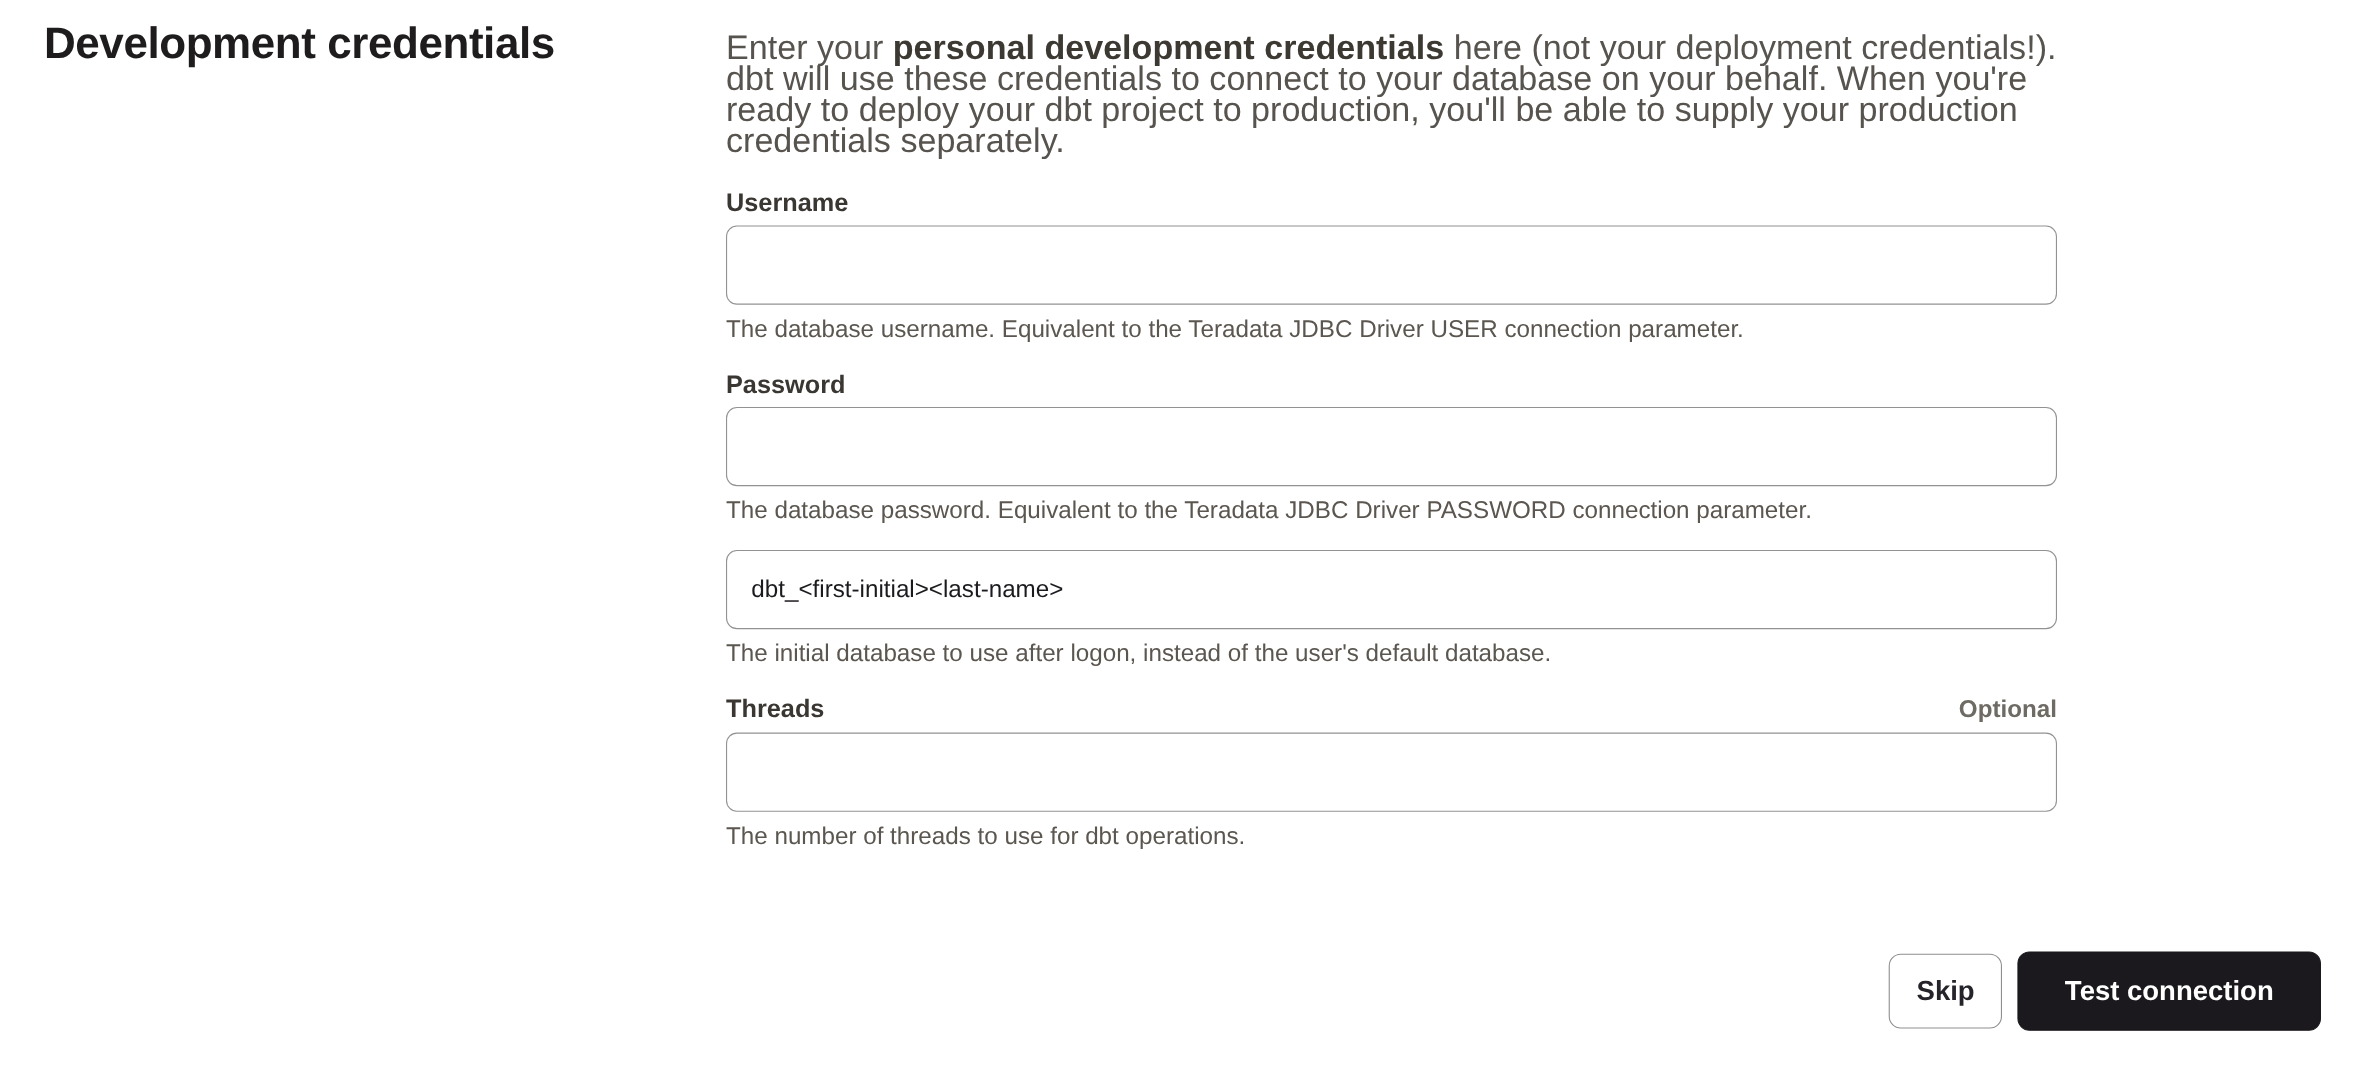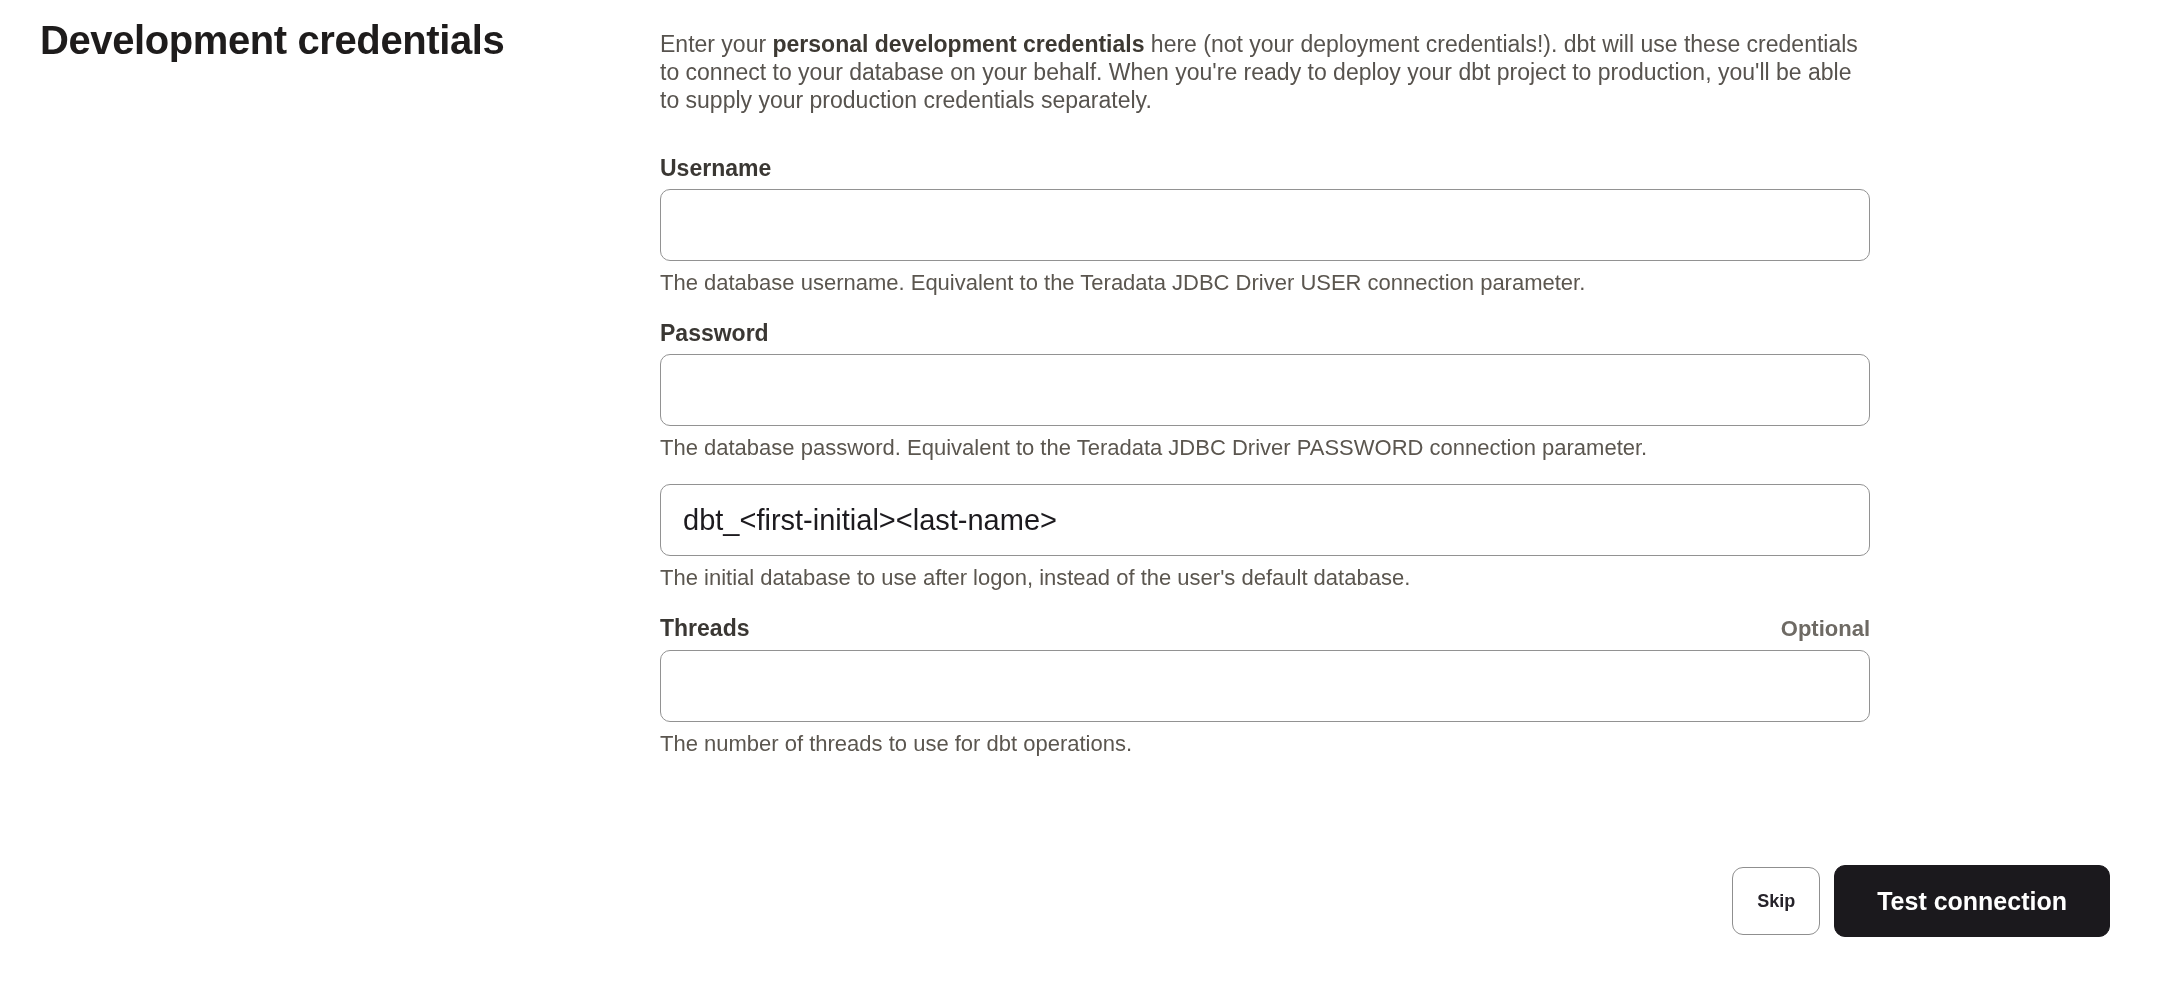--- a/index.html
+++ b/index.html
@@ -21,24 +21,24 @@
     letter-spacing: -0.4px;
     color: #1e1c1c;
   }
   .form-col {
     position: absolute;
     left: 660px;
     top: 30px;
     width: 1210px;
   }
   .description {
-    font-size: 23px;
+    font-size: 31px;
     line-height: 28px;
     color: #57534e;
-    margin-bottom: 40px;
+    margin-bottom: 28px;
   }
   .description strong {
     font-weight: 700;
     color: #3c3832;
   }
   .field { margin-top: 23px; }
   .field.first { margin-top: 0; }
   .label-row {
     display: flex;
     justify-content: space-between;
@@ -59,21 +59,21 @@
   }
   .text-input {
     display: block;
     width: 100%;
     height: 72px;
     background: #ffffff;
     border: 1px solid #929292;
     border-radius: 10px;
     padding: 0 22px;
     font-family: "Liberation Sans", sans-serif;
-    font-size: 29px;
+    font-size: 22px;
     color: #1c1a1e;
     outline: none;
   }
   .help-text {
     margin-top: 9px;
     font-size: 22px;
     line-height: 26px;
     color: #5b564f;
   }
   .footer-actions {
@@ -92,21 +92,21 @@
     font-family: "Liberation Sans", sans-serif;
     cursor: pointer;
     white-space: nowrap;
   }
   .btn-skip {
     height: 68px;
     padding: 0 24px;
     background: #ffffff;
     border: 1px solid #8f8f8f;
     border-radius: 11px;
-    font-size: 18px;
+    font-size: 25px;
     font-weight: 600;
     color: #26232a;
   }
   .btn-primary {
     height: 72px;
     padding: 0 42px;
     background: #1b191d;
     border: 1px solid #1b191d;
     border-radius: 11px;
     font-size: 25px;

